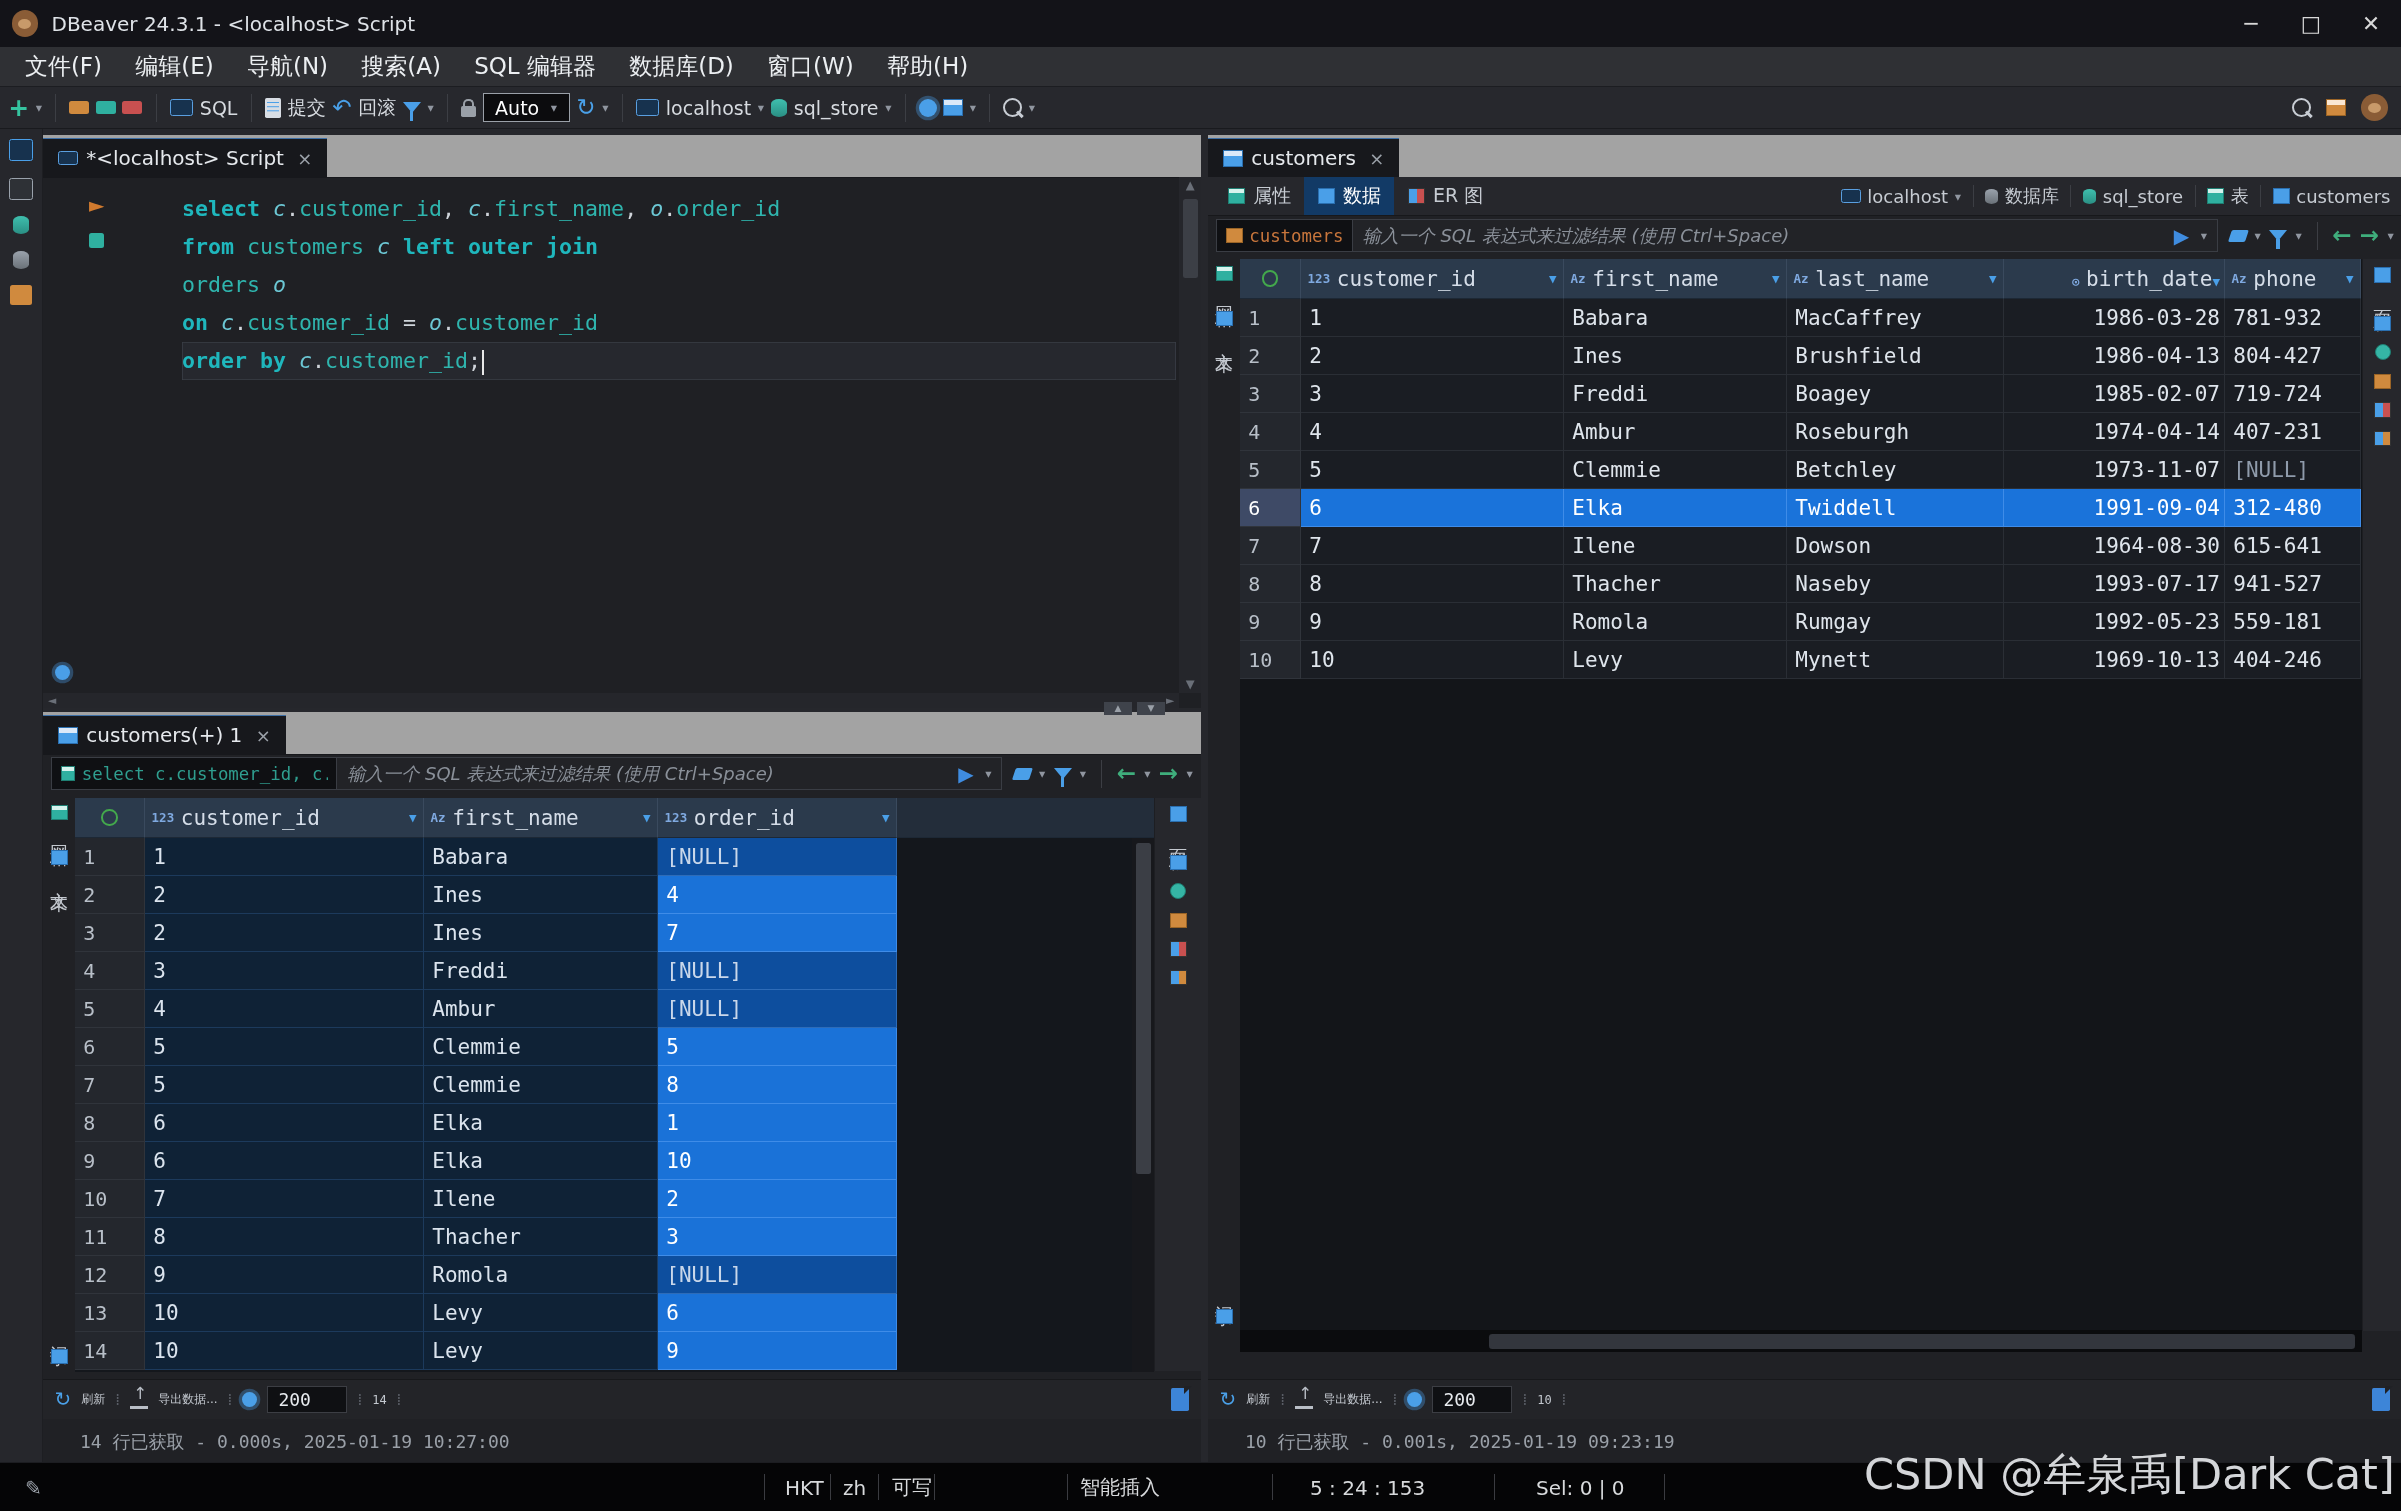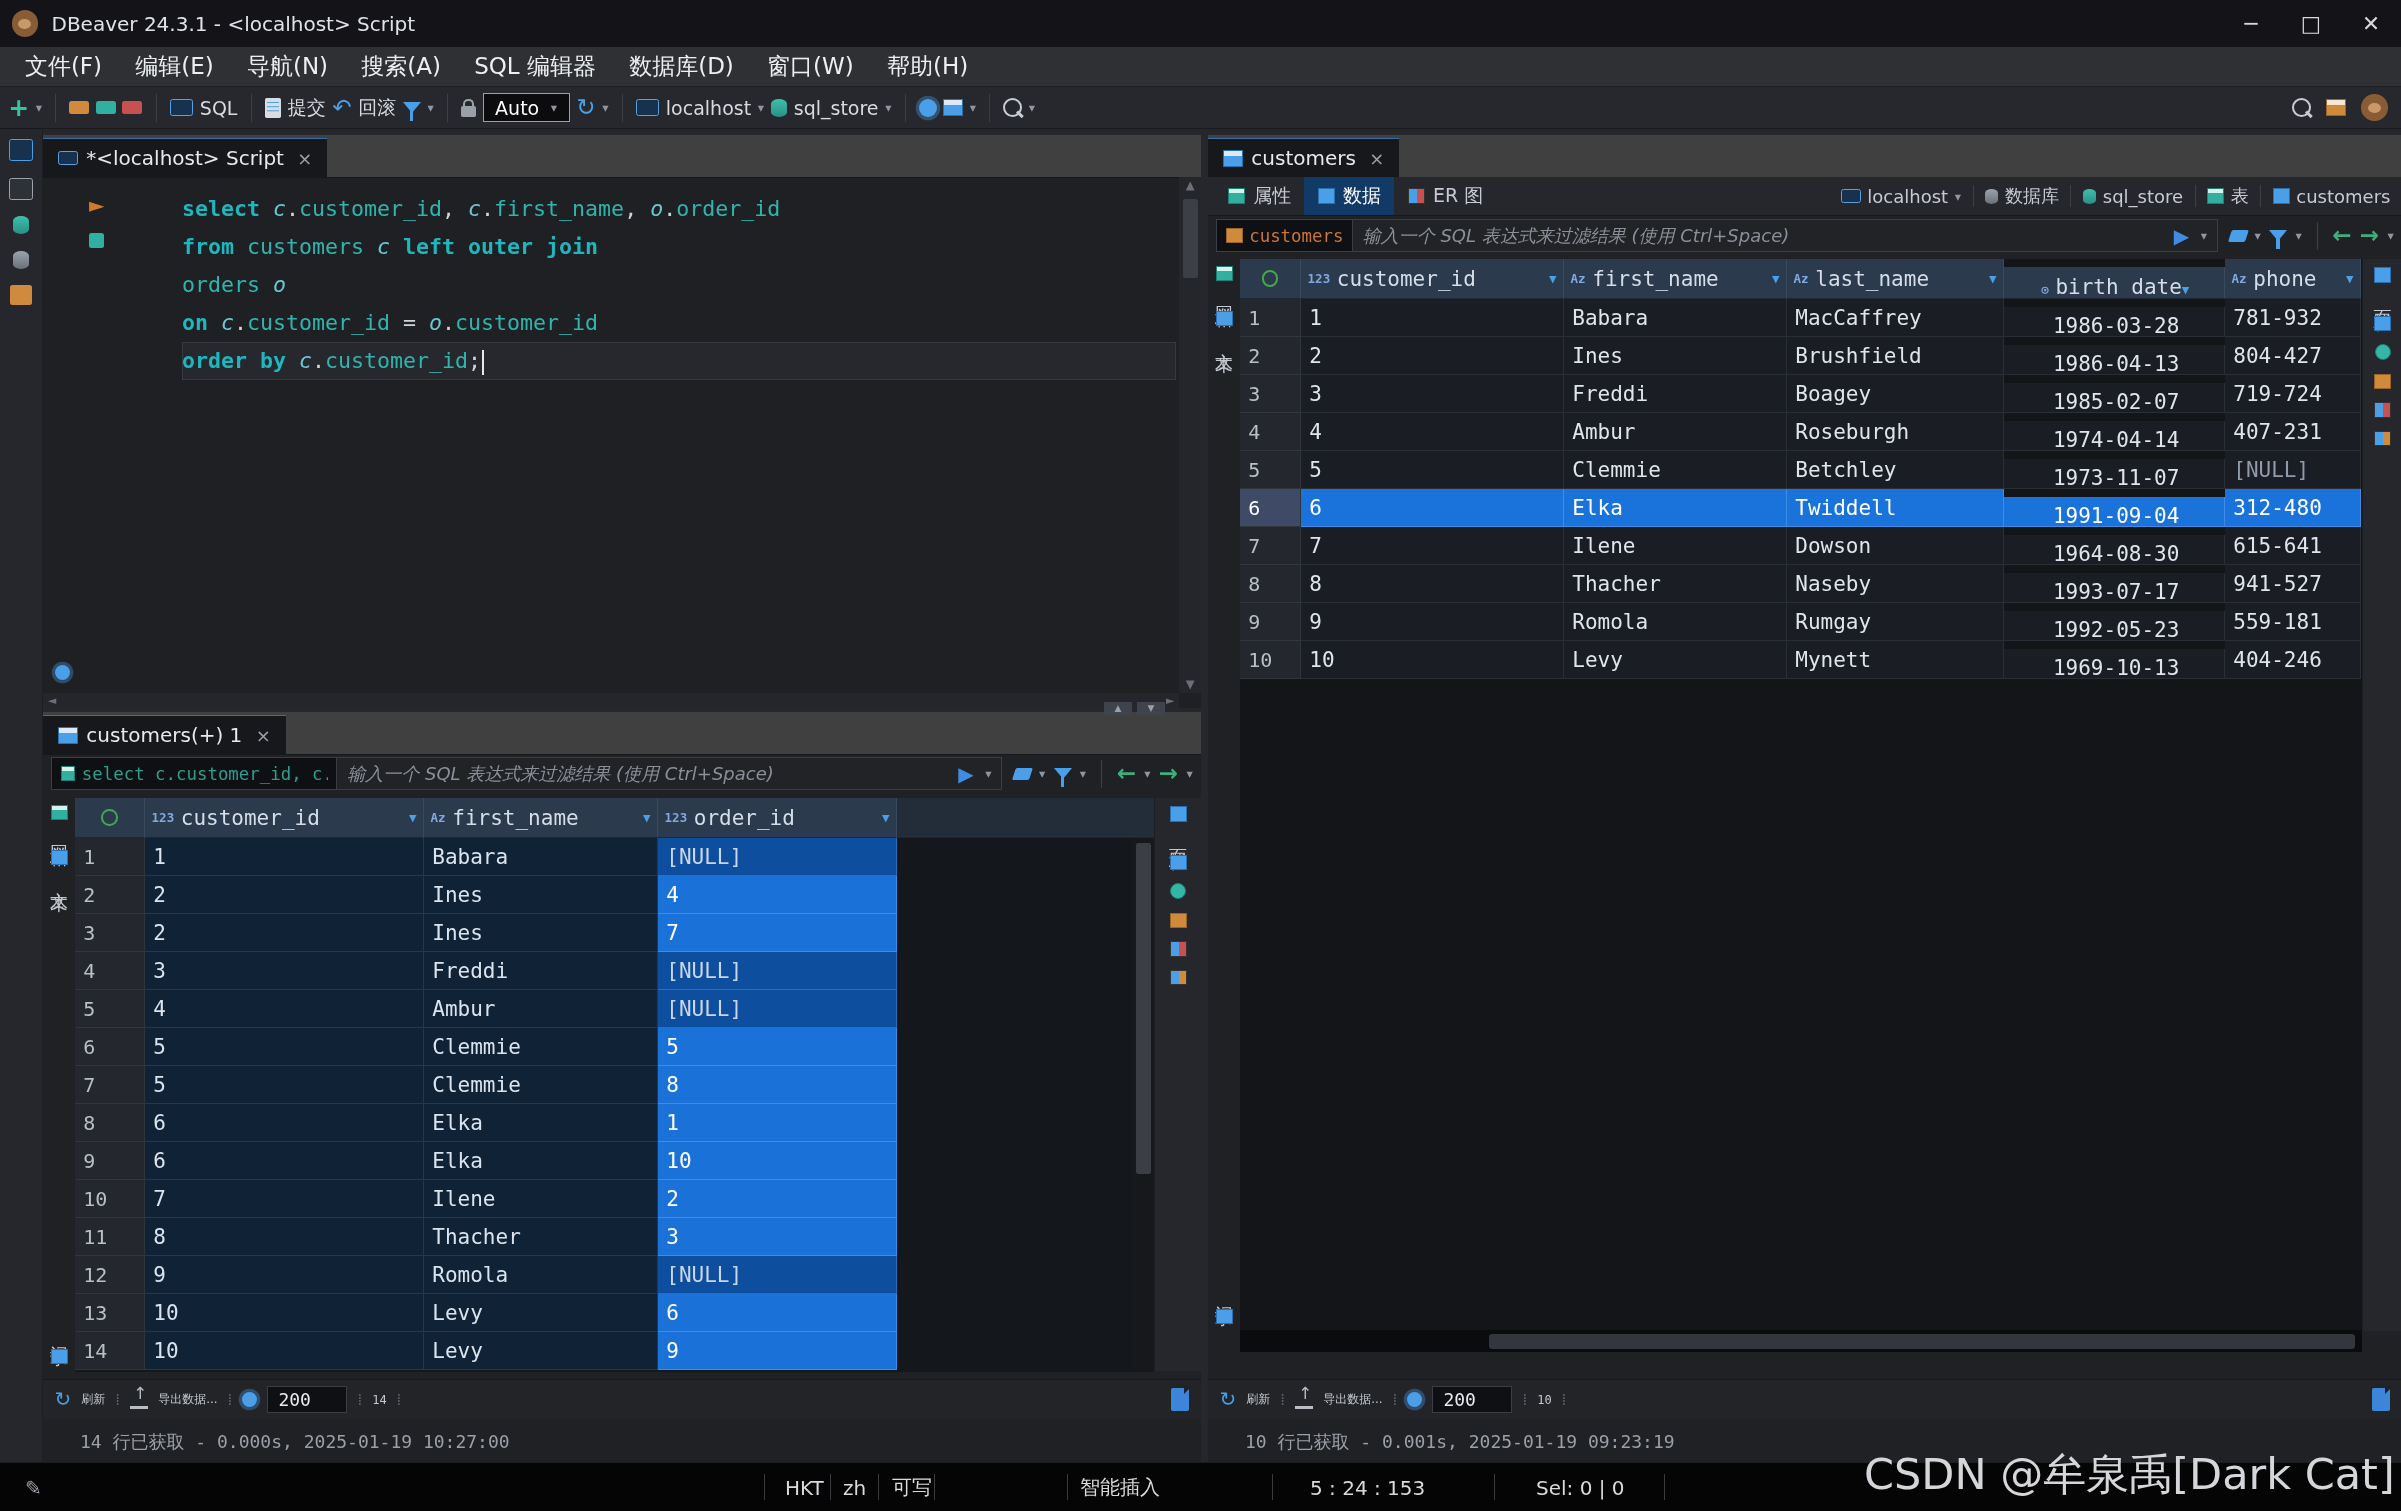--- a/index.html
+++ b/index.html
@@ -55,21 +55,21 @@
   .tb-right{margin-left:auto;display:flex;align-items:center;gap:15px;margin-right:13.3px;}
 
   
   .activitybar{position:absolute;left:0;top:129px;width:43px;height:1333px;background:#26272c;border-right:0.8px solid #1d1e22;display:flex;flex-direction:column;align-items:center;padding-top:10px;box-sizing:border-box;gap:16.6px;}
   .act-ic{width:21.6px;height:20px;}
   .act-sq{border:1.7px solid #4a9fe8;border-radius:2.5px;background:#17324e;}
   .act-sq.gray{border-color:#9aa2ac;background:#2e3136;}
   .act-or{background:#d08a3e;border-radius:2.5px;}
 
   
-  .tabbar{position:absolute;left:0;top:0;right:0;height:42px;background:#404040;border-bottom:0.8px solid #17181c;display:flex;align-items:flex-end;}
+  .tabbar{position:absolute;left:0;top:0;right:0;height:42px;background:#a3a3a3;border-bottom:0.8px solid #17181c;display:flex;align-items:flex-end;}
   .tab{display:flex;align-items:center;gap:8.3px;padding:0 15px;height:38px;background:#17181c;color:#e6e9ed;font-size:20px;border-top:1.7px solid #3c6ea5;}
   .tab .close{color:#9aa0a8;font-size:18px;margin-left:5px;}
   .fbar{position:absolute;left:8.3px;right:8.3px;height:37px;display:flex;align-items:center;}
   .fprefix{display:flex;align-items:center;gap:6.6px;background:#0f1013;border:0.8px solid #3a3d44;height:33px;padding:0 8.3px;box-sizing:border-box;flex:none;overflow:hidden;}
   .fprefix .ptext{font-size:17.4px;white-space:nowrap;overflow:hidden;}
   .finput{height:33px;border:0.8px solid #3a3d44;border-left:none;background:#222327;display:flex;align-items:center;padding:0 10px;box-sizing:border-box;color:#8a9099;font-style:italic;font-size:18px;flex:1;gap:11.6px;overflow:hidden;}
   .finput .ph{flex:1;white-space:nowrap;overflow:hidden;}
   .fplay{color:#3f8ce0;font-size:20px;}
   .ficons{display:flex;align-items:center;gap:8.3px;margin-left:11.6px;flex:none;}
 
@@ -90,21 +90,21 @@
   .results-grid .grid-row{grid-template-columns:70px 279px 234px 239px 1fr;}
   .results-grid .cell.val,.results-grid .cell.null{background:#0f2236;border-right:0.8px solid #1c3a5c;border-bottom:0.8px solid #1c3a5c;color:#dbe4ee;}
   .results-grid .cell.col-2.val{background:#1a72d8;color:#fff;border-color:#3f8ce8;}
   .results-grid .cell.col-2.null{background:#0d4e9e;color:#c9d7ea;border-color:#2e6cb8;}
   .results-grid .filler{background:#14171c;border:none;}
   
   .tv-grid .grid-row{grid-template-columns:61px 263px 223px 217px 221px 136px 1fr;}
   .tv-grid{background:#131519;}
   .tv-grid .cell.val,.tv-grid .cell.null{background:#1a1d23;border-right:0.8px solid #2a2e35;border-bottom:0.8px solid #2a2e35;color:#dfe5ec;}
   .tv-grid .cell.null{color:#8f9bab;}
-  .tv-grid .cell.col-3{text-align:center;padding-right:4px;display:block;margin-top:8px;}
+  .tv-grid .cell.col-3{text-align:right;padding-right:4px;display:block;}
   .tv-grid .grid-row.selected .cell:not(.rownum):not(.filler){background:#1a73da;color:#fff;border-color:#3f8ce8;}
   .tv-grid .grid-row.selected .rownum{background:#3e4a66;color:#fff;}
 
   
   .sidestrip{position:absolute;width:32px;display:flex;flex-direction:column;align-items:center;justify-content:space-between;padding:6.6px 0;box-sizing:border-box;background:#202125;}
   .vlabel{writing-mode:vertical-rl;text-orientation:upright;color:#c3c8cf;font-size:18px;letter-spacing:3.3px;}
   .strip-group{display:flex;flex-direction:column;align-items:center;gap:11.6px;}
   .mini{width:15px;height:13.3px;}
   .mini.teal{background:linear-gradient(#d7f3ee 0 4.2px,#2fb0a0 4.2px);border:0.8px solid #1f7f73;}
   .mini.blue{background:#4a9fe8;border:0.8px solid #2a6fb0;}

